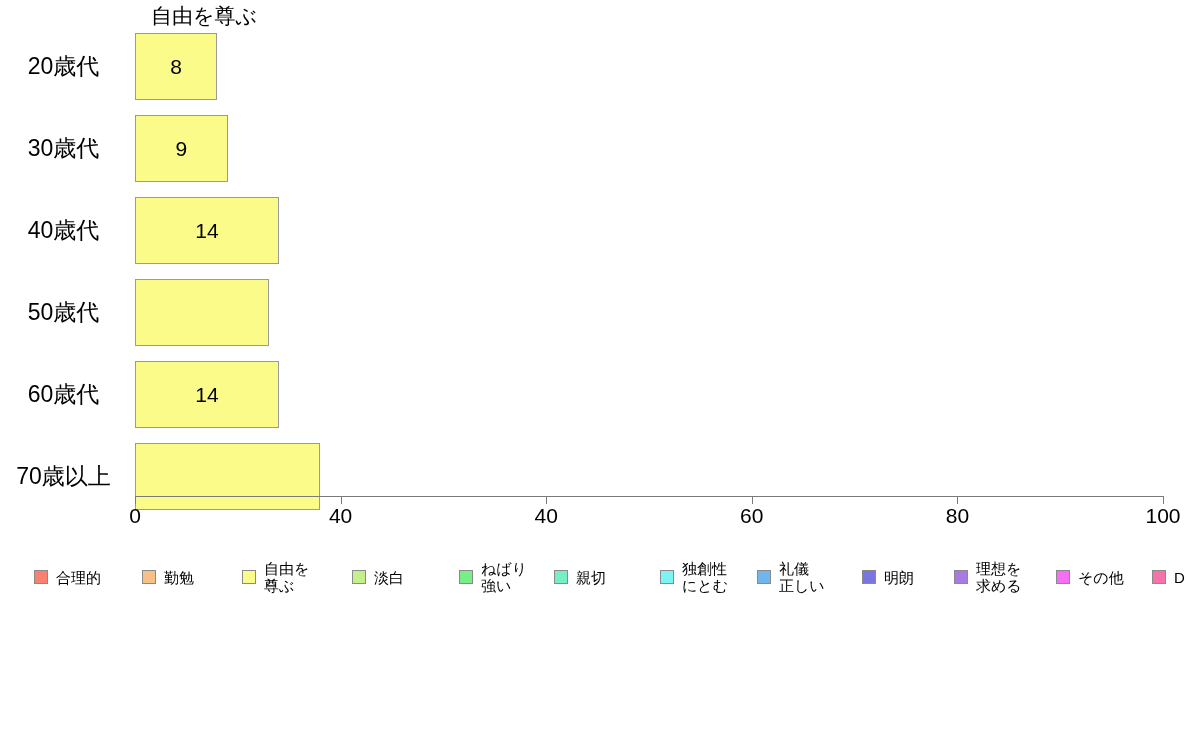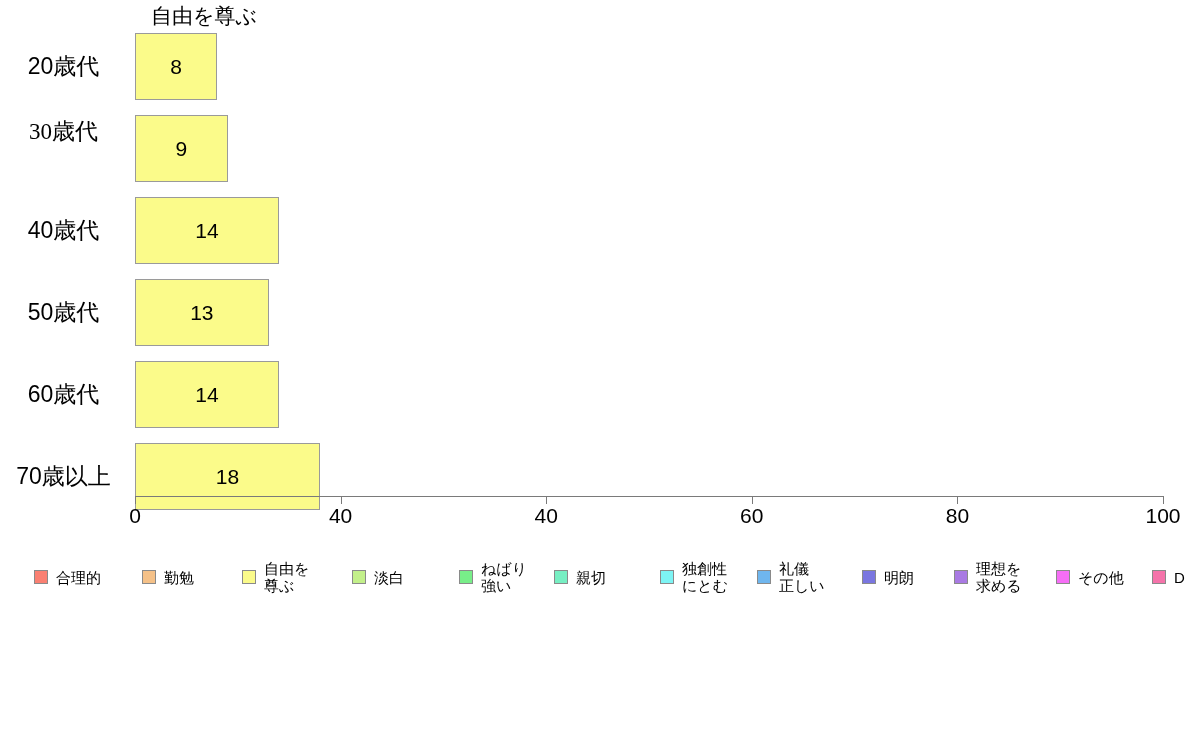--- a/index.html
+++ b/index.html
@@ -153,29 +153,27 @@
       <div class="bar-row" style="top: 82px; width: 1028px;">
         <div class="bar" style="width: 92.52px; background: rgb(251, 251, 138); border-color: rgb(154, 154, 154);"></div>
         <div class="bar-value" style="left: 0px; width: 92.52px;">9</div>
       </div>
       <div class="bar-row" style="top: 164px; width: 1028px;">
         <div class="bar" style="width: 143.92px; background: rgb(251, 251, 138); border-color: rgb(154, 154, 154);"></div>
         <div class="bar-value" style="left: 0px; width: 143.92px;">14</div>
       </div>
       <div class="bar-row" style="top: 246px; width: 1028px;">
         <div class="bar" style="width: 133.64px; background: rgb(251, 251, 138); border-color: rgb(154, 154, 154);"></div>
-        <div class="bar-value" style="left: 0px; width: 133.64px;">13</div>
       </div>
       <div class="bar-row" style="top: 328px; width: 1028px;">
         <div class="bar" style="width: 143.92px; background: rgb(251, 251, 138); border-color: rgb(154, 154, 154);"></div>
         <div class="bar-value" style="left: 0px; width: 143.92px;">14</div>
       </div>
       <div class="bar-row" style="top: 410px; width: 1028px;">
         <div class="bar" style="width: 185.04px; background: rgb(251, 251, 138); border-color: rgb(154, 154, 154);"></div>
-        <div class="bar-value" style="left: 0px; width: 185.04px;">18</div>
       </div>
     </div>
 
   <div class="axis-line"></div>
 
   <div class="legend">
       <div class="legend-item" style="left: 0px;">
         <span class="legend-swatch" style="background: rgb(250, 128, 114);"></span>
         <span class="legend-label">合理的</span>
       </div>
@@ -224,21 +222,21 @@
         <span class="legend-swatch" style="background: rgb(246, 110, 246);"></span>
         <span class="legend-label">その他</span>
       </div>
       <div class="legend-item" style="left: 1118px;">
         <span class="legend-swatch" style="background: rgb(245, 115, 170);"></span>
         <span class="legend-label">D</span>
       </div>
     </div>
 
 <div class="cat-label" style="top: 33px; left: 0px; width: 127px;">20歳代</div>
-    <div class="cat-label" style="top: 98px; left: 0px; width: 127px; font-family: Liberation Serif, serif;">30歳代</div>
+    <div class="cat-label" style="top: 115px; left: 0px; width: 127px;">30歳代</div>
     <div class="cat-label" style="top: 197px; left: 0px; width: 127px;">40歳代</div>
     <div class="cat-label" style="top: 279px; left: 0px; width: 127px;">50歳代</div>
     <div class="cat-label" style="top: 361px; left: 0px; width: 127px;">60歳代</div>
     <div class="cat-label" style="top: 443px; left: 0px; width: 127px;">70歳以上</div>
     <div class="tick" style="left: 135px;"></div>
     <div class="tick-label" style="left: 135px;">0</div>
     <div class="tick" style="left: 340.6px;"></div>
     <div class="tick-label" style="left: 340.6px;">40</div>
     <div class="tick" style="left: 546.2px;"></div>
     <div class="tick-label" style="left: 546.2px;">40</div>

